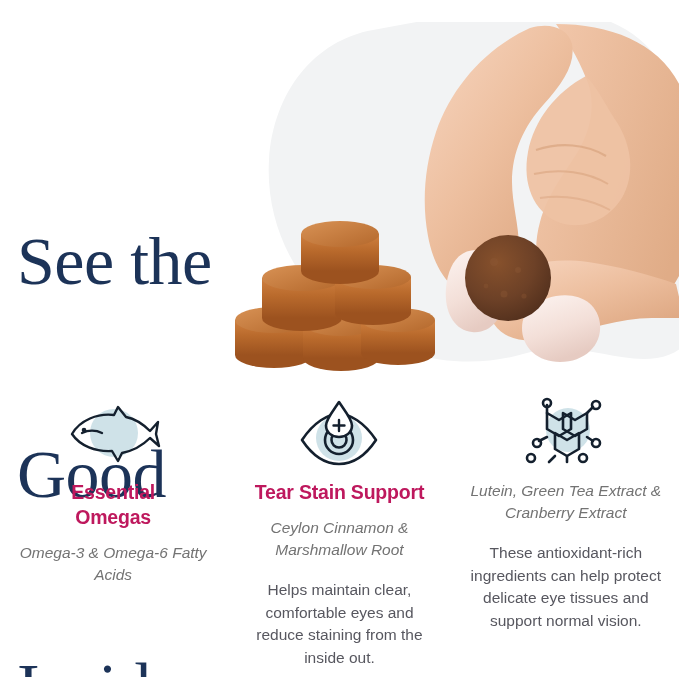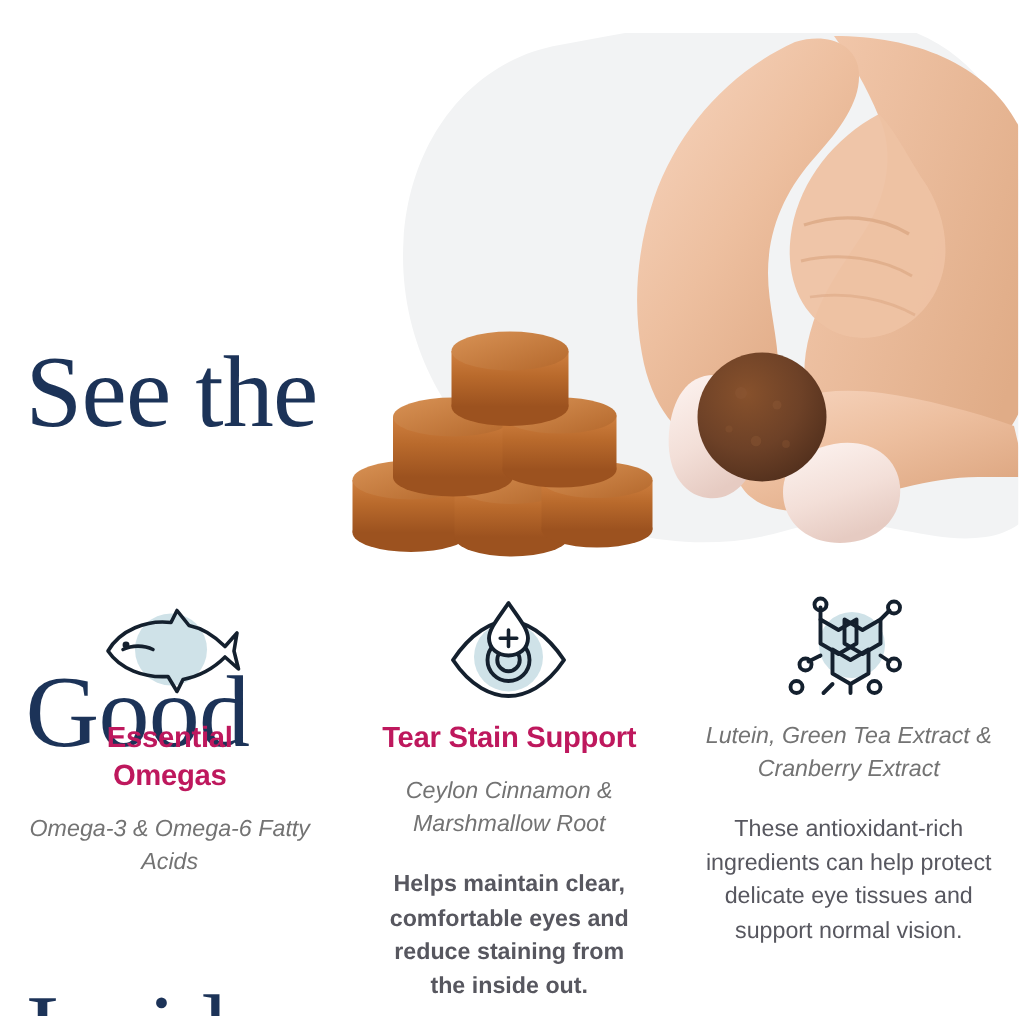--- a/index.html
+++ b/index.html
@@ -89,21 +89,21 @@
   .col-body {
     font-size: 15.5px;
     line-height: 22.5px;
     font-weight: 400;
     color: #57575f;
     margin: 0;
     max-width: 200px;
   }
   .col-2 .col-title { max-width: 170px; }
   .col-2 .col-sub   { max-width: 200px; }
-  .col-2 .col-body  { max-width: 175px; font-weight: bold; }
+  .col-2 .col-body  { max-width: 175px; }
   .col-3 .col-title { max-width: 210px; }
   .col-3 .col-sub   { max-width: 225px; }
   .col-3 .col-body  { max-width: 200px; }
   .col-1 .col-title { max-width: 140px; }
 </style>
 </head>
 <body>
 
 <div id="page">
 

